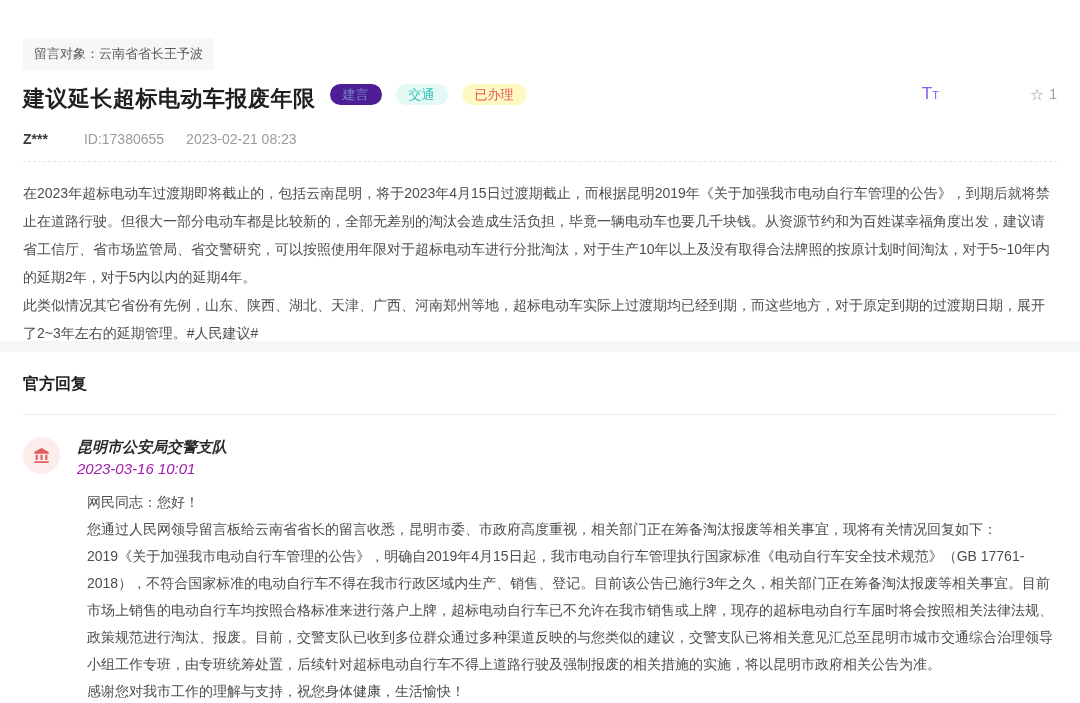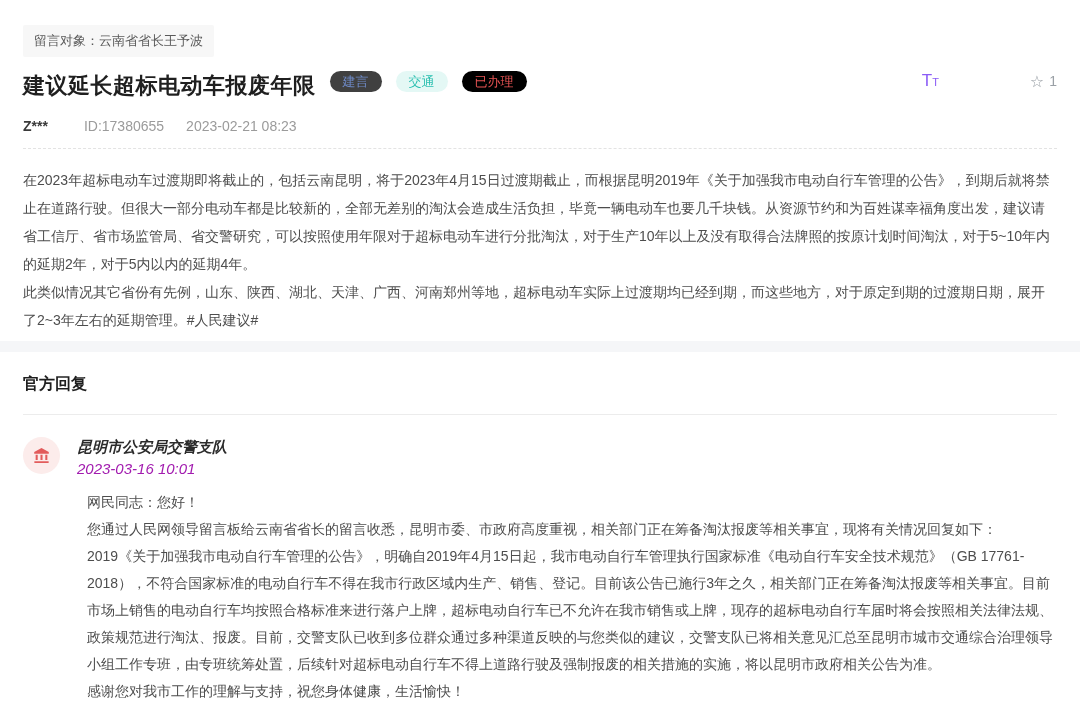--- a/index.html
+++ b/index.html
@@ -3,21 +3,21 @@
 <meta charset="utf-8">
 <style>
   * { margin: 0; padding: 0; box-sizing: border-box; }
   html, body { width: 1080px; height: 703px; overflow: hidden; }
   body {
     font-family: "Liberation Sans", "DejaVu Sans", sans-serif;
     background: #ffffff;
     color: #333;
   }
   .card { background: #fff; padding: 0 23px; }
-  .card-top { padding-top: 25px; height: 341px; }
+  .card-top { padding-top: 38px; height: 341px; }
   .section-gap { height: 11px; background: #f5f6f8; }
   .card-bottom { padding-top: 22px; height: 351px; }
 
   .target-box {
     display: inline-block;
     background: #f7f7f7;
     color: #595959;
     font-size: 13px;
     padding: 7px 11px;
     border-radius: 2px;
@@ -89,23 +89,23 @@
 </style>
 </head>
 <body>
 
 <div class="card card-top">
 
   <span class="target-box">留言对象：云南省省长王予波</span>
 
   <div class="title-row">
     <span class="page-title">建议延长超标电动车报废年限</span>
-    <span class="tag" style="color:#6f8bc9;background:#404040;">建言</span>
+    <span class="tag" style="color:#6f8bc9;background:#4c1d95;">建言</span>
     <span class="tag" style="color:#2abfb0;background:#e4f8f5;">交通</span>
-    <span class="tag" style="color:#e65353;background:#000000;">已办理</span>
+    <span class="tag" style="color:#e65353;background:#fef9c3;">已办理</span>
     <span class="toolbar">
       <span class="font-size-btn"><span class="big">T</span><span class="small">T</span></span>
       <span class="star-btn">
         <span class="glyph">☆</span>
         <span>1</span>
       </span>
     </span>
   </div>
 
   <div class="author-row">

